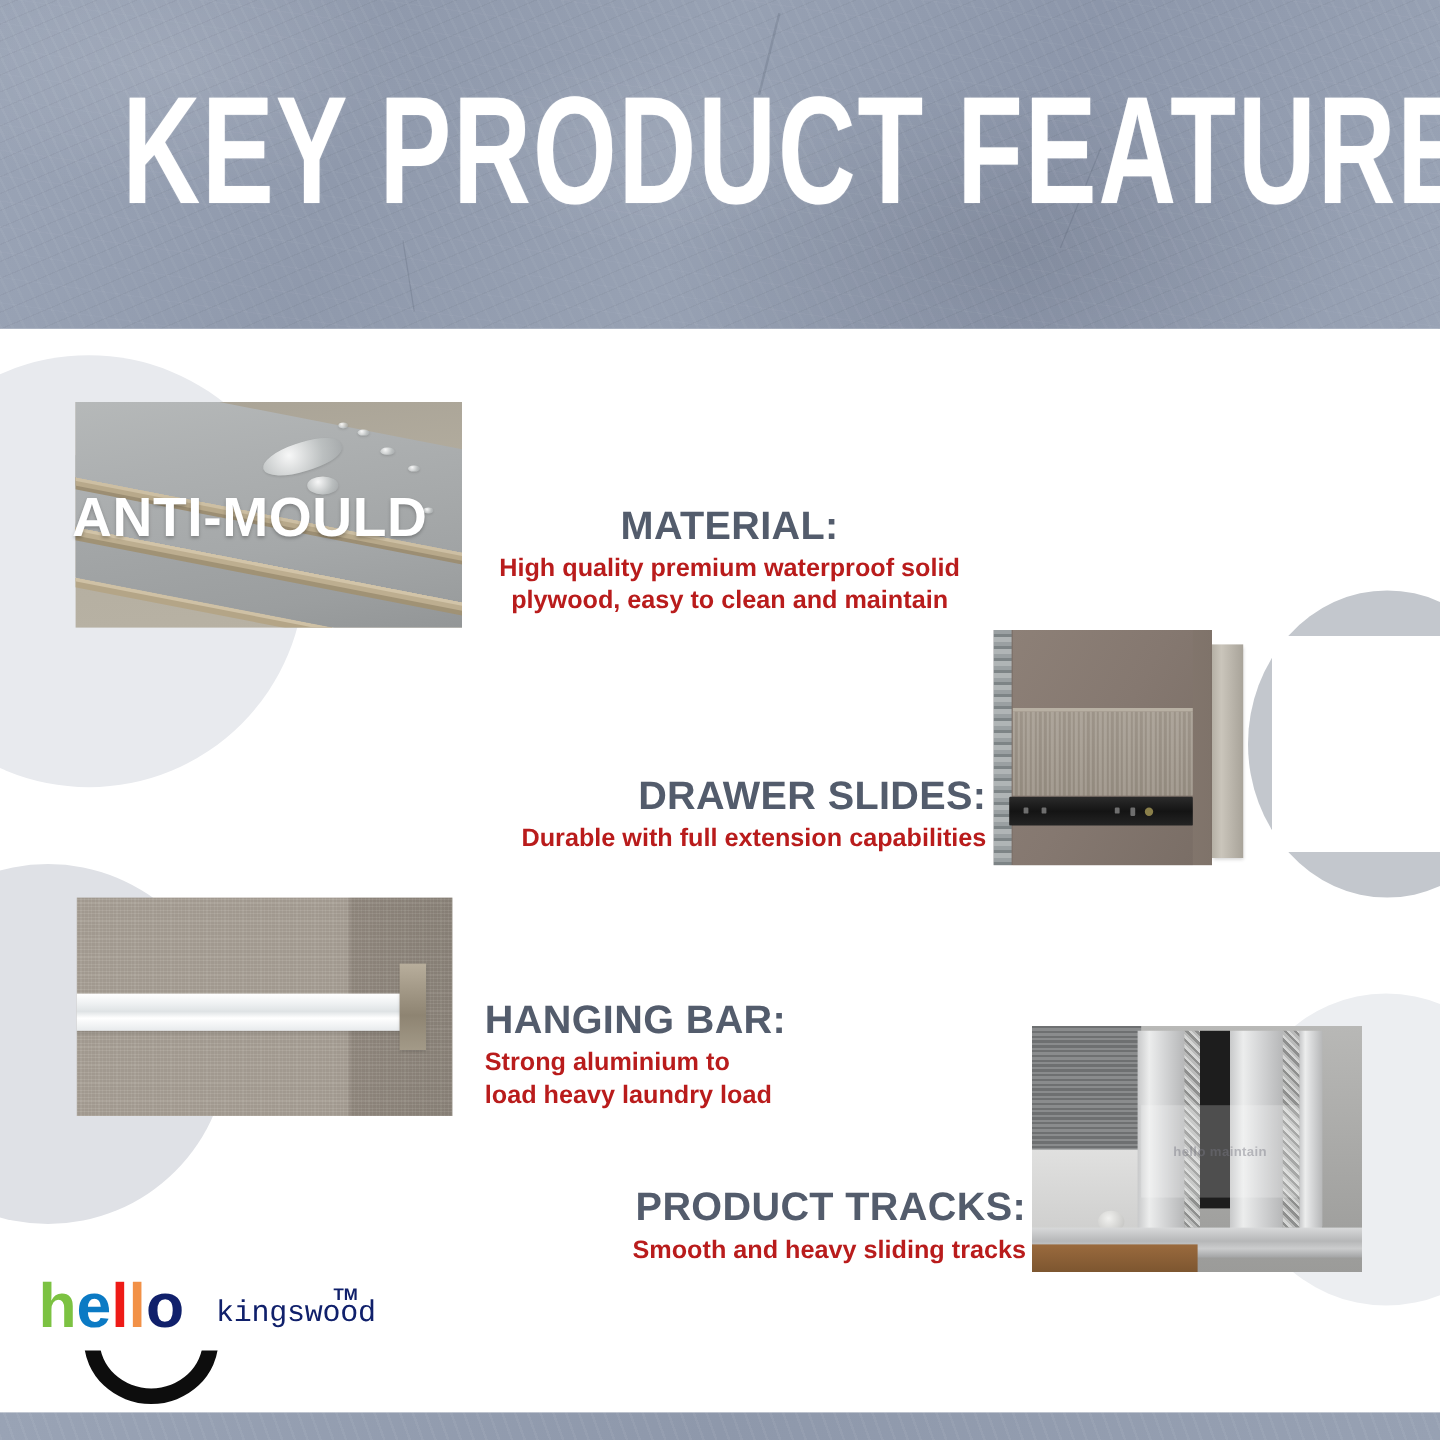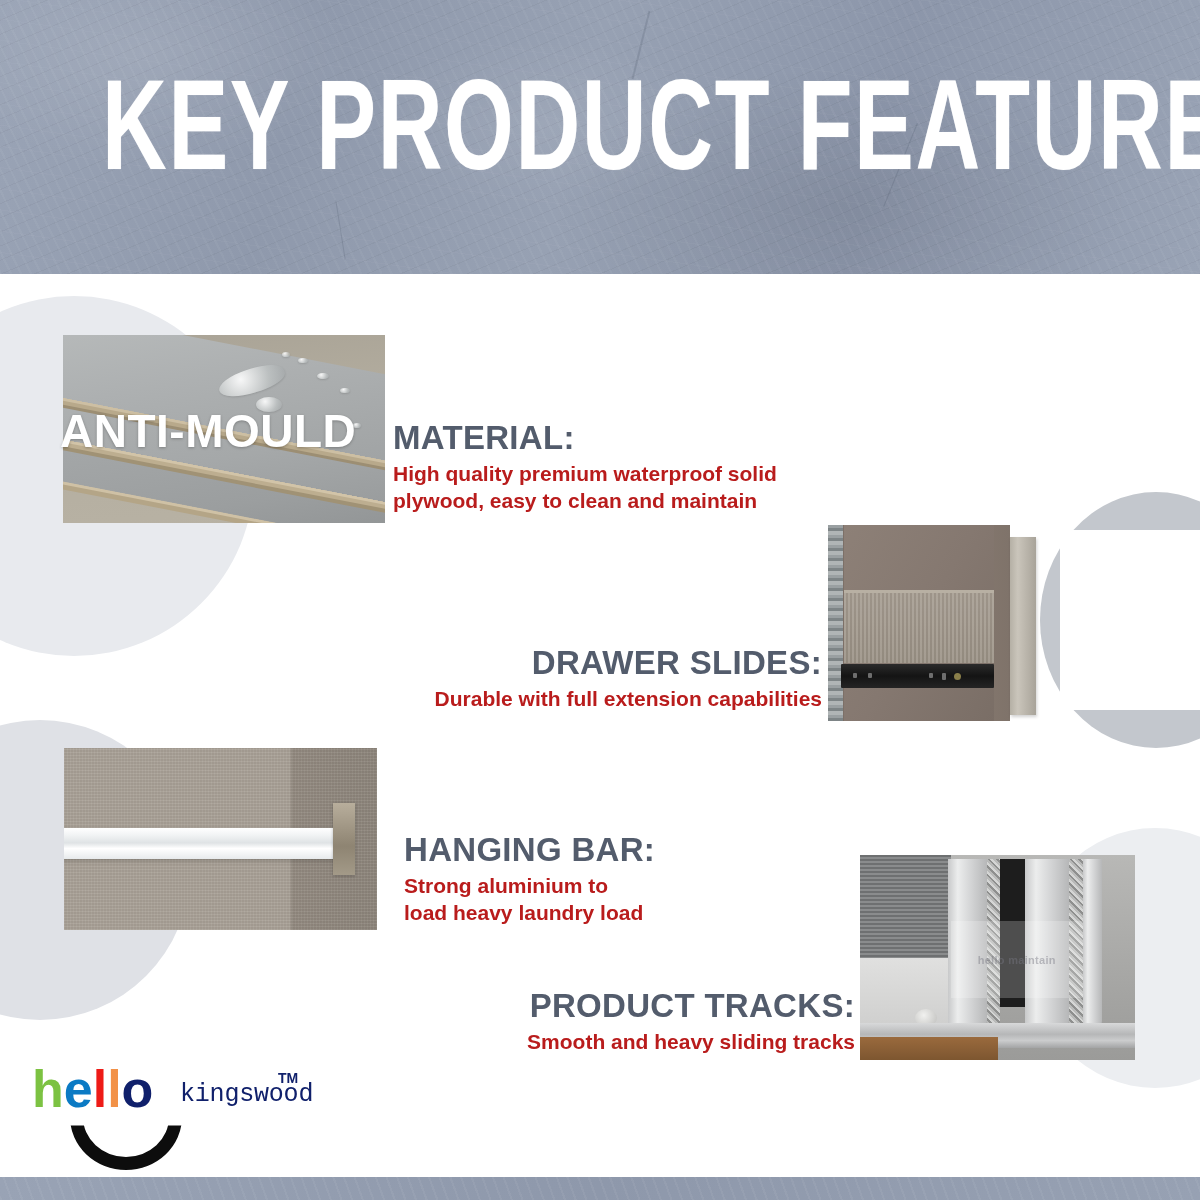--- a/index.html
+++ b/index.html
@@ -149,21 +149,21 @@
     font-size:11px;font-weight:bold;color:rgba(120,120,130,.45);letter-spacing:.3px;}
 
   
   .feat{position:absolute;}
   .feat .head{
     font-size:33px;font-weight:bold;color:#535c6c;letter-spacing:.3px;line-height:1.12;
   }
   .feat .body{
     font-size:21px;font-weight:bold;color:#b91c1c;line-height:1.28;margin-top:4px;
   }
-  .f1{left:393px;top:420px;text-align:left;width:430px;}
+  .f1{left:393px;top:420px;text-align:center;width:430px;}
   .f2{left:362px;top:645px;text-align:right;width:460px;}
   .f3{left:392px;top:832px;text-align:left;width:330px;margin-left:12px;}
   .f4{left:470px;top:988px;text-align:right;width:385px;}
 
   
   .logo{position:absolute;left:32px;top:1066px;width:270px;height:90px;}
   .logo-word{position:absolute;left:0;top:0;height:46px;display:flex;align-items:flex-end;}
   .lt{font-family:"Liberation Sans", sans-serif;font-weight:bold;font-size:52px;line-height:.86;}
   .lt-h{color:#7cc242;}
   .lt-e{color:#0b7ac4;}

